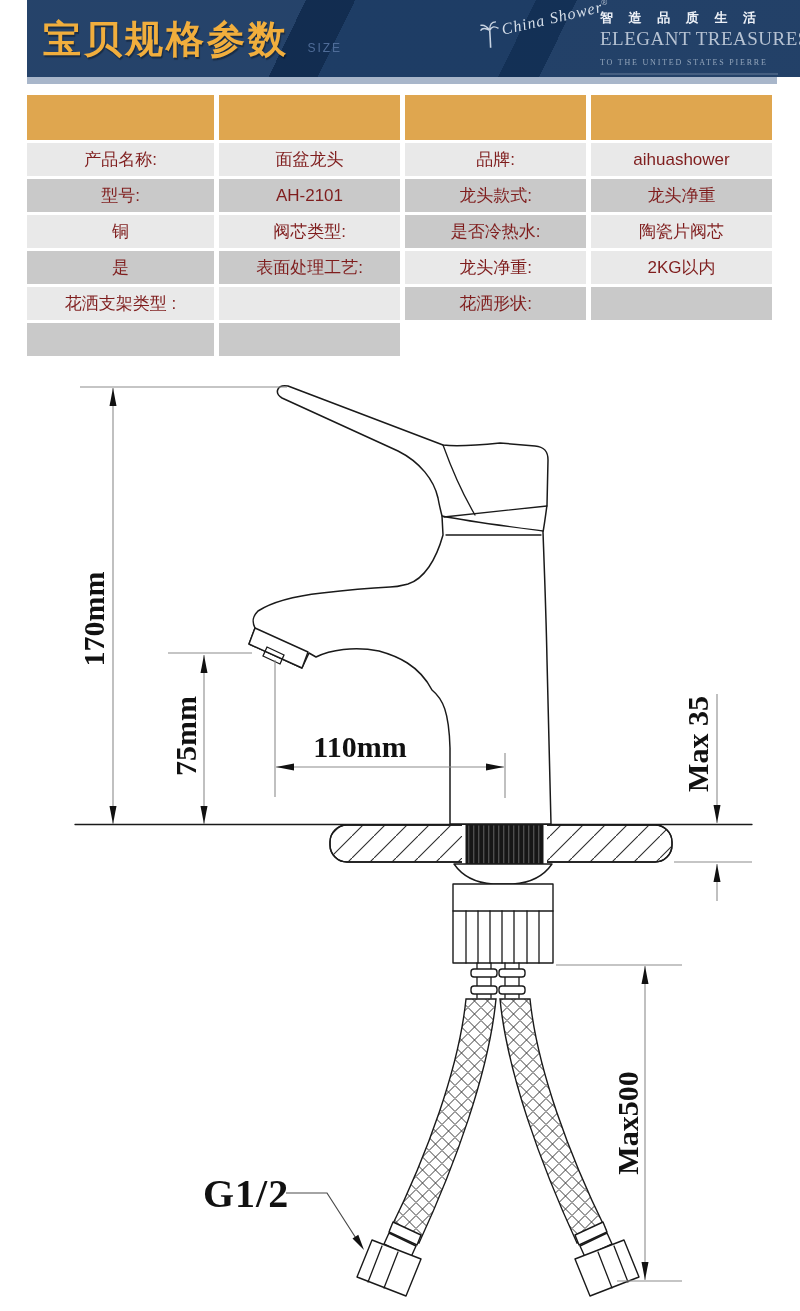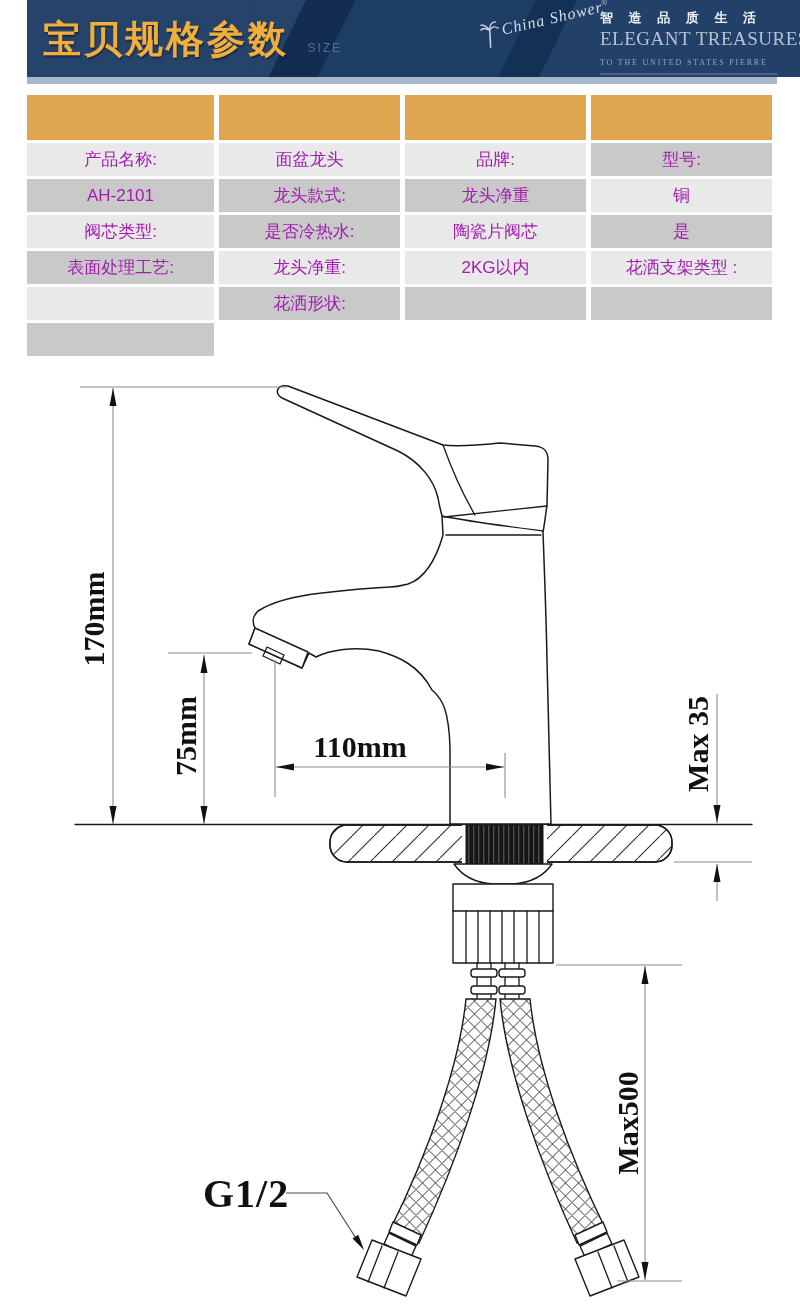--- a/index.html
+++ b/index.html
@@ -34,21 +34,21 @@
   .fine i{display:block;height:2px;margin-bottom:3px;background:rgba(150,166,190,0.30);}
   .fine i:nth-child(1){width:178px}.fine i:nth-child(2){width:168px}
   .fine i:nth-child(3){width:173px}.fine i:nth-child(4){width:86px}
 
   
   .spec-table{position:absolute;left:27px;top:95px;display:grid;
               grid-template-columns:187px 181px 181px 181px;
               grid-template-rows:45px repeat(6,33px);
               column-gap:5px;row-gap:3px;}
   .cell{display:flex;align-items:center;justify-content:center;
-        font-size:17px;color:#a21caf;}
+        font-size:17px;color:#7f1d1d;}
   .gold{background:#DFA64F;}
   .r-light{background:#E9E9E9;}
   .r-dark{background:#C9C9C9;}
 
   
   .drawing{position:absolute;left:0;top:370px;width:800px;height:941px;}
   .outline{fill:#FFFFFF;stroke:#1A1A1A;stroke-width:1.5;stroke-linejoin:round;}
   .iline{fill:none;stroke:#1A1A1A;stroke-width:1.3;stroke-linecap:round;}
   .part{fill:#FFFFFF;stroke:#1A1A1A;stroke-width:1.4;stroke-linejoin:round;}
   .dim{stroke:#8C8C8C;stroke-width:1.1;fill:none;}
@@ -90,20 +90,21 @@
 
   <div class="spec-table">
     <div class="cell gold"></div>
     <div class="cell gold"></div>
     <div class="cell gold"></div>
     <div class="cell gold"></div>
 
     <div class="cell r-light">产品名称:</div>
     <div class="cell r-light">面盆龙头</div>
     <div class="cell r-light">品牌:</div>
+    <div class="cell r-light">aihuashower</div>
 
     <div class="cell r-dark">型号:</div>
     <div class="cell r-dark">AH-2101</div>
     <div class="cell r-dark">龙头款式:</div>
     <div class="cell r-dark">龙头净重</div>
 
     <div class="cell r-light">铜</div>
     <div class="cell r-light">阀芯类型:</div>
     <div class="cell r-dark">是否冷热水:</div>
 

